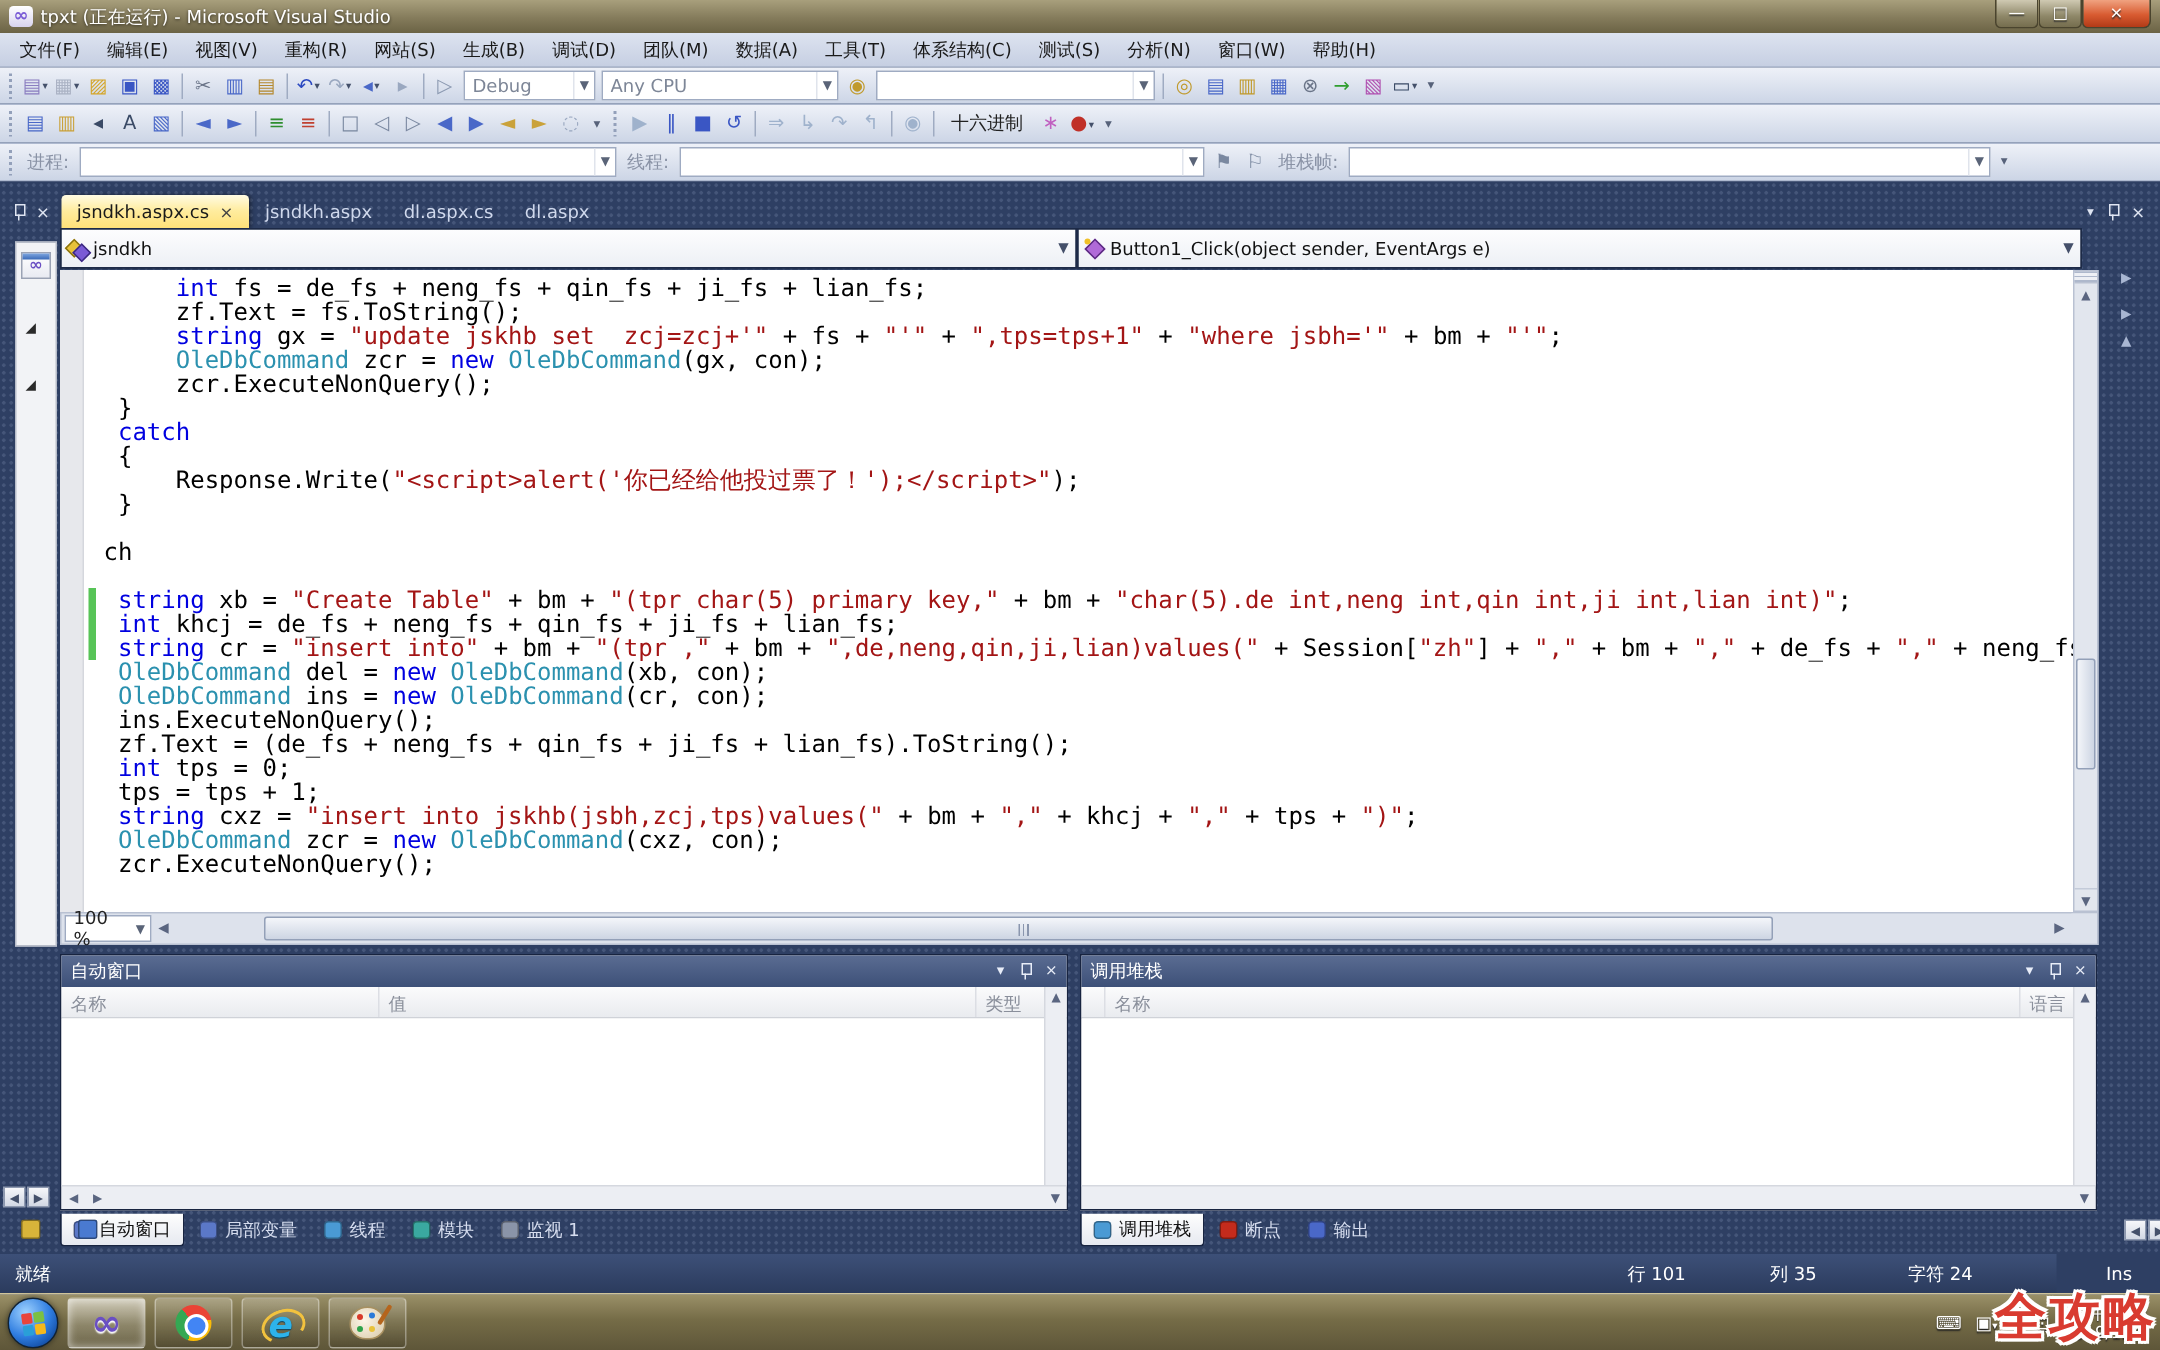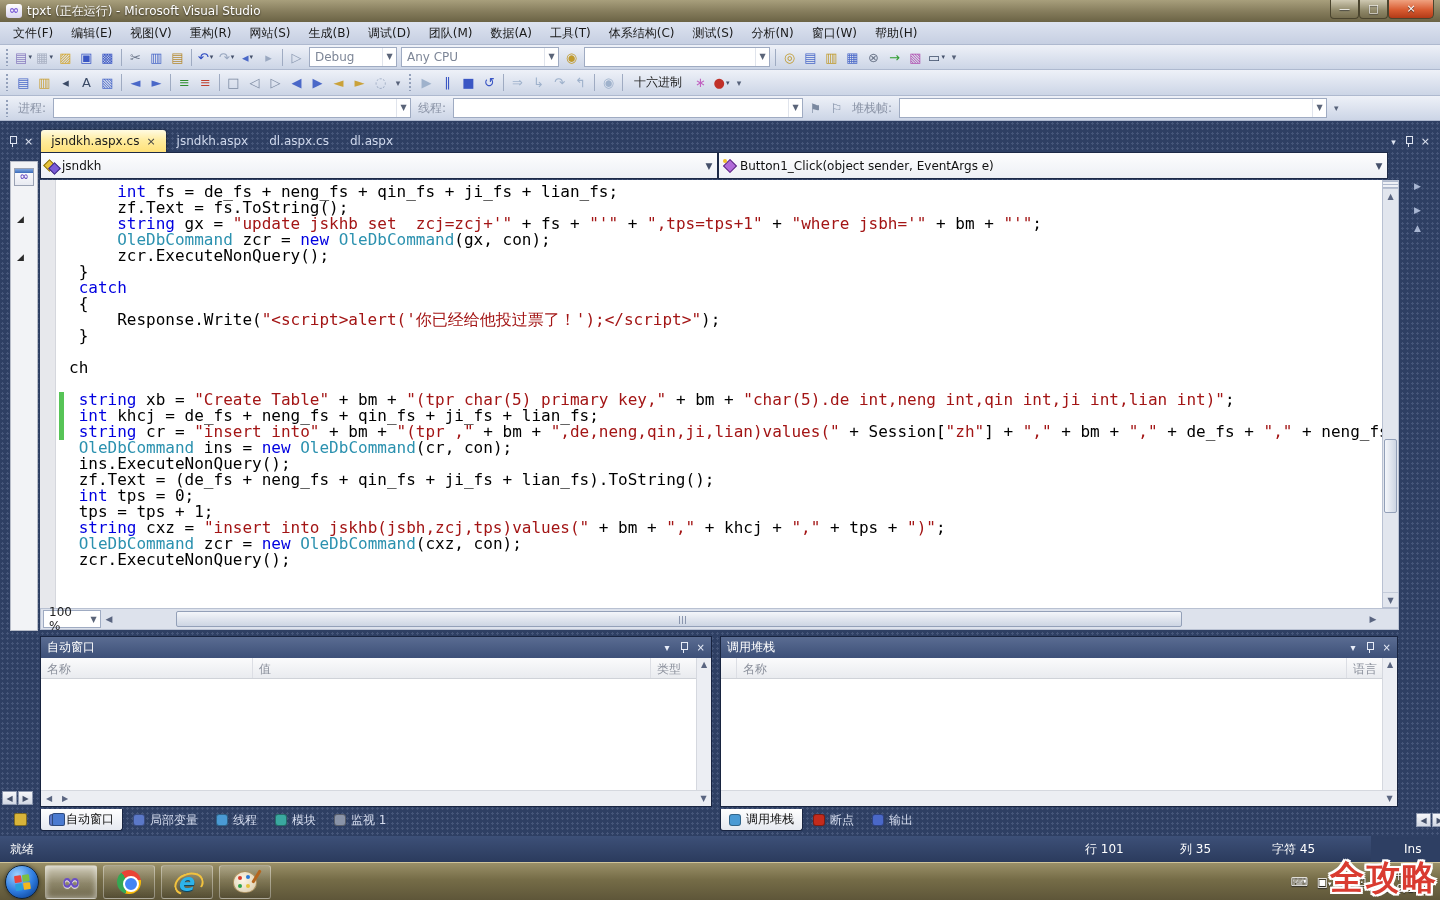--- a/index.html
+++ b/index.html
@@ -476,20 +476,21 @@
         <div class="cl"><span> </span><span class="kw">catch</span></div>
         <div class="cl"><span> {</span></div>
         <div class="cl"><span>     Response.Write(</span><span class="st">"&lt;script&gt;alert('你已经给他投过票了！');&lt;/script&gt;"</span><span>);</span></div>
         <div class="cl"><span> }</span></div>
         <div class="cl"><span></span></div>
         <div class="cl"><span>ch</span></div>
         <div class="cl"><span></span></div>
         <div class="cl"><span> </span><span class="kw">string</span><span> xb = </span><span class="st">"Create Table"</span><span> + bm + </span><span class="st">"(tpr char(5) primary key,"</span><span> + bm + </span><span class="st">"char(5).de int,neng int,qin int,ji int,lian int)"</span><span>;</span></div>
         <div class="cl"><span> </span><span class="kw">int</span><span> khcj = de_fs + neng_fs + qin_fs + ji_fs + lian_fs;</span></div>
         <div class="cl"><span> </span><span class="kw">string</span><span> cr = </span><span class="st">"insert into"</span><span> + bm + </span><span class="st">"(tpr ,"</span><span> + bm + </span><span class="st">",de,neng,qin,ji,lian)values("</span><span> + Session[</span><span class="st">"zh"</span><span>] + </span><span class="st">","</span><span> + bm + </span><span class="st">","</span><span> + de_fs + </span><span class="st">","</span><span> + neng_fs + </span><span class="st">","</span><span> + qin_fs + </span><span class="st">","</span><span> + ji_fs + </span><span class="st">","</span><span> + lian_fs + </span></div>
+        <div class="cl"><span> </span><span class="ty">OleDbCommand</span><span> del = </span><span class="kw">new</span><span> </span><span class="ty">OleDbCommand</span><span>(xb, con);</span></div>
         <div class="cl"><span> </span><span class="ty">OleDbCommand</span><span> ins = </span><span class="kw">new</span><span> </span><span class="ty">OleDbCommand</span><span>(cr, con);</span></div>
         <div class="cl"><span> ins.ExecuteNonQuery();</span></div>
         <div class="cl"><span> zf.Text = (de_fs + neng_fs + qin_fs + ji_fs + lian_fs).ToString();</span></div>
         <div class="cl"><span> </span><span class="kw">int</span><span> tps = 0;</span></div>
         <div class="cl"><span> tps = tps + 1;</span></div>
         <div class="cl"><span> </span><span class="kw">string</span><span> cxz = </span><span class="st">"insert into jskhb(jsbh,zcj,tps)values("</span><span> + bm + </span><span class="st">","</span><span> + khcj + </span><span class="st">","</span><span> + tps + </span><span class="st">")"</span><span>;</span></div>
         <div class="cl"><span> </span><span class="ty">OleDbCommand</span><span> zcr = </span><span class="kw">new</span><span> </span><span class="ty">OleDbCommand</span><span>(cxz, con);</span></div>
         <div class="cl"><span> zcr.ExecuteNonQuery();</span></div>
       </div>
   </div>
@@ -614,21 +615,21 @@
   <div class="dockmini" style="left:1416px;top:692px">
     <span class="dmb">◀</span>
     <span class="dmb">▶</span>
   </div>
 </div>
 
 <div id="statusbar">
   <span class="sfield" style="left:10px">就绪</span>
   <span class="sfield" style="left:1085px">行 101</span>
   <span class="sfield" style="left:1180px">列 35</span>
-  <span class="sfield" style="left:1272px">字符 45</span>
+  <span class="sfield" style="left:1272px">字符 24</span>
   <span class="sfield" style="left:1404px">Ins</span>
 </div>
 
 <div id="taskbar">
   <div id="startorb">
     <span class="fl">
       <i style="background:#e8453c"></i>
         <i style="background:#7bc043"></i>
         <i style="background:#2a9fd8"></i>
         <i style="background:#f5b81c"></i>

